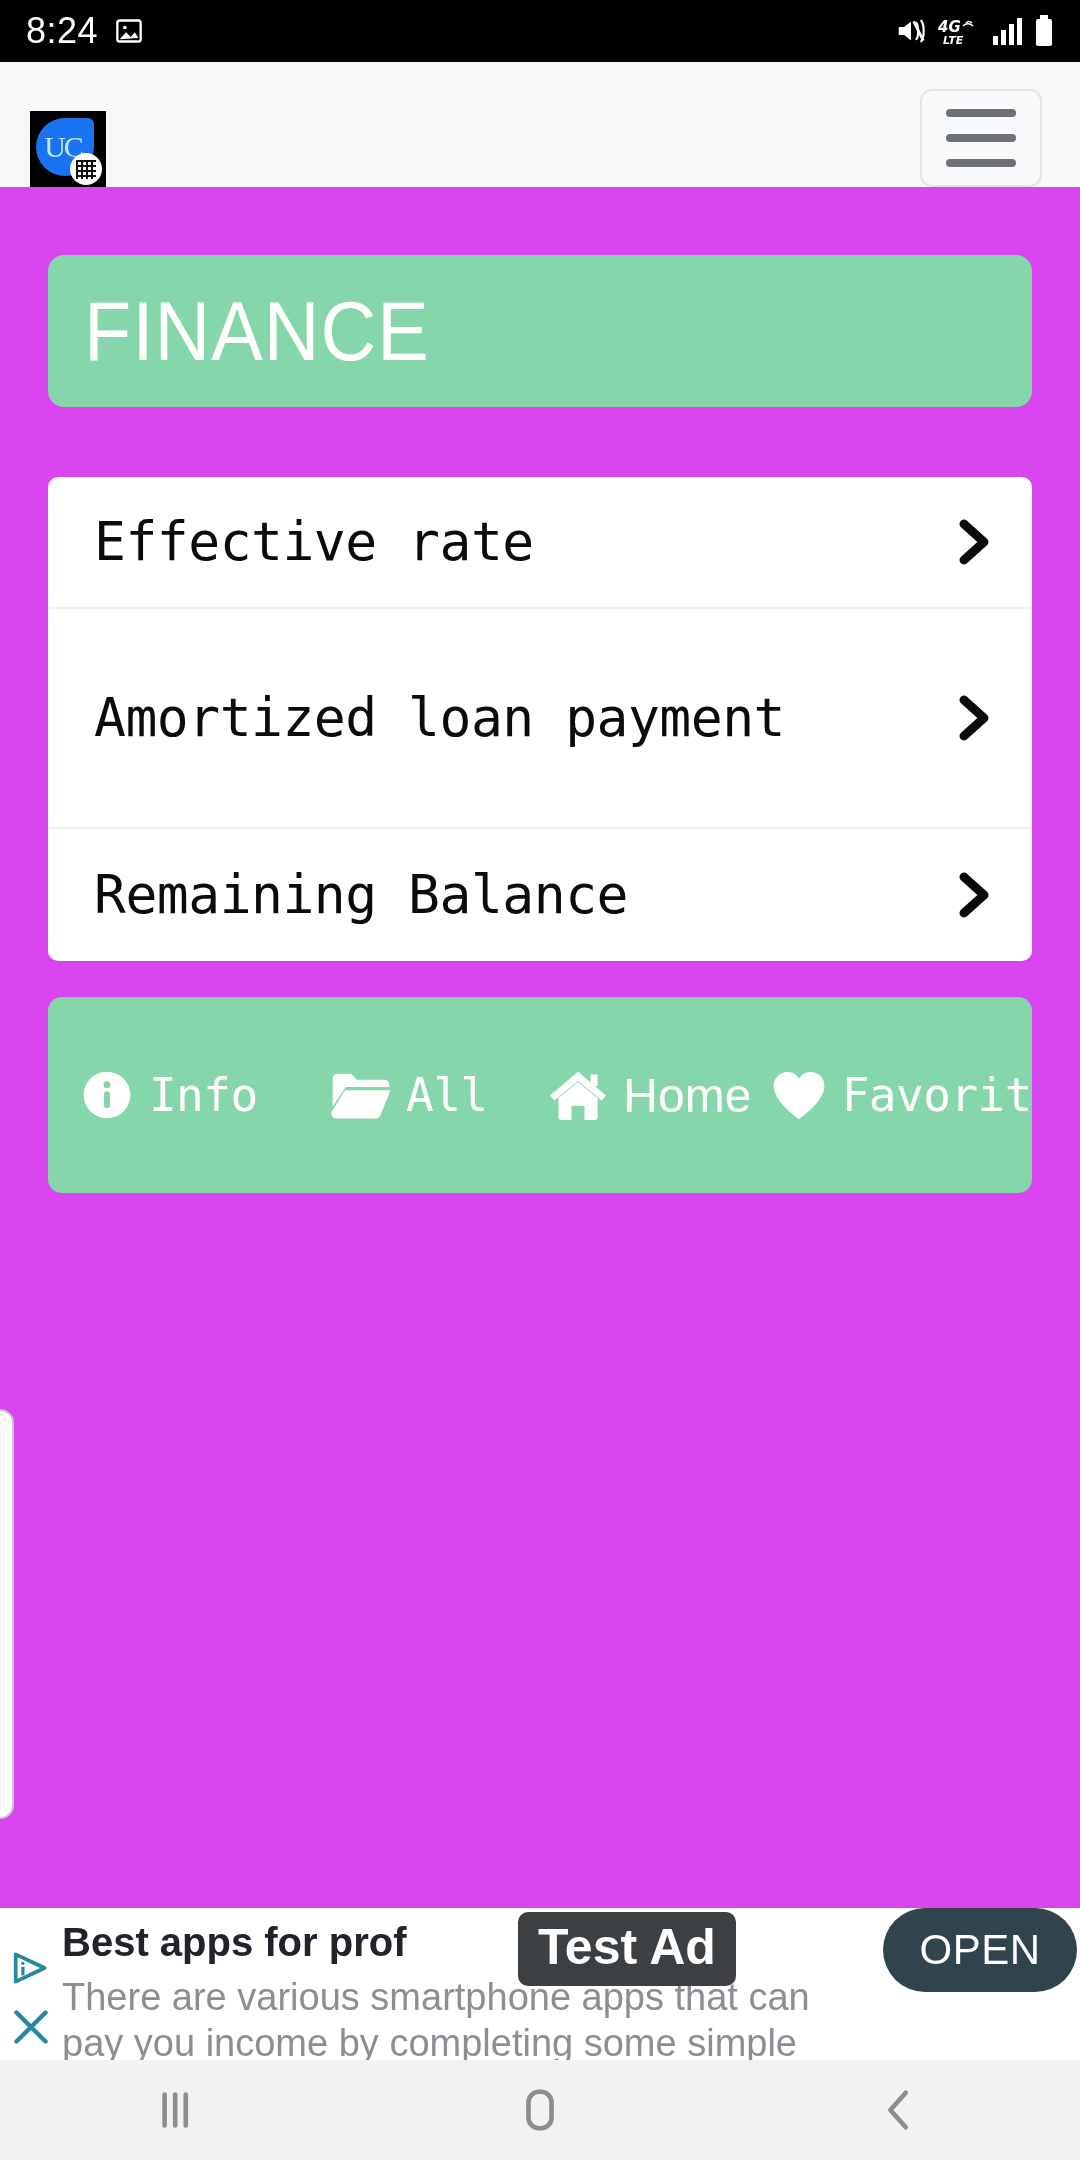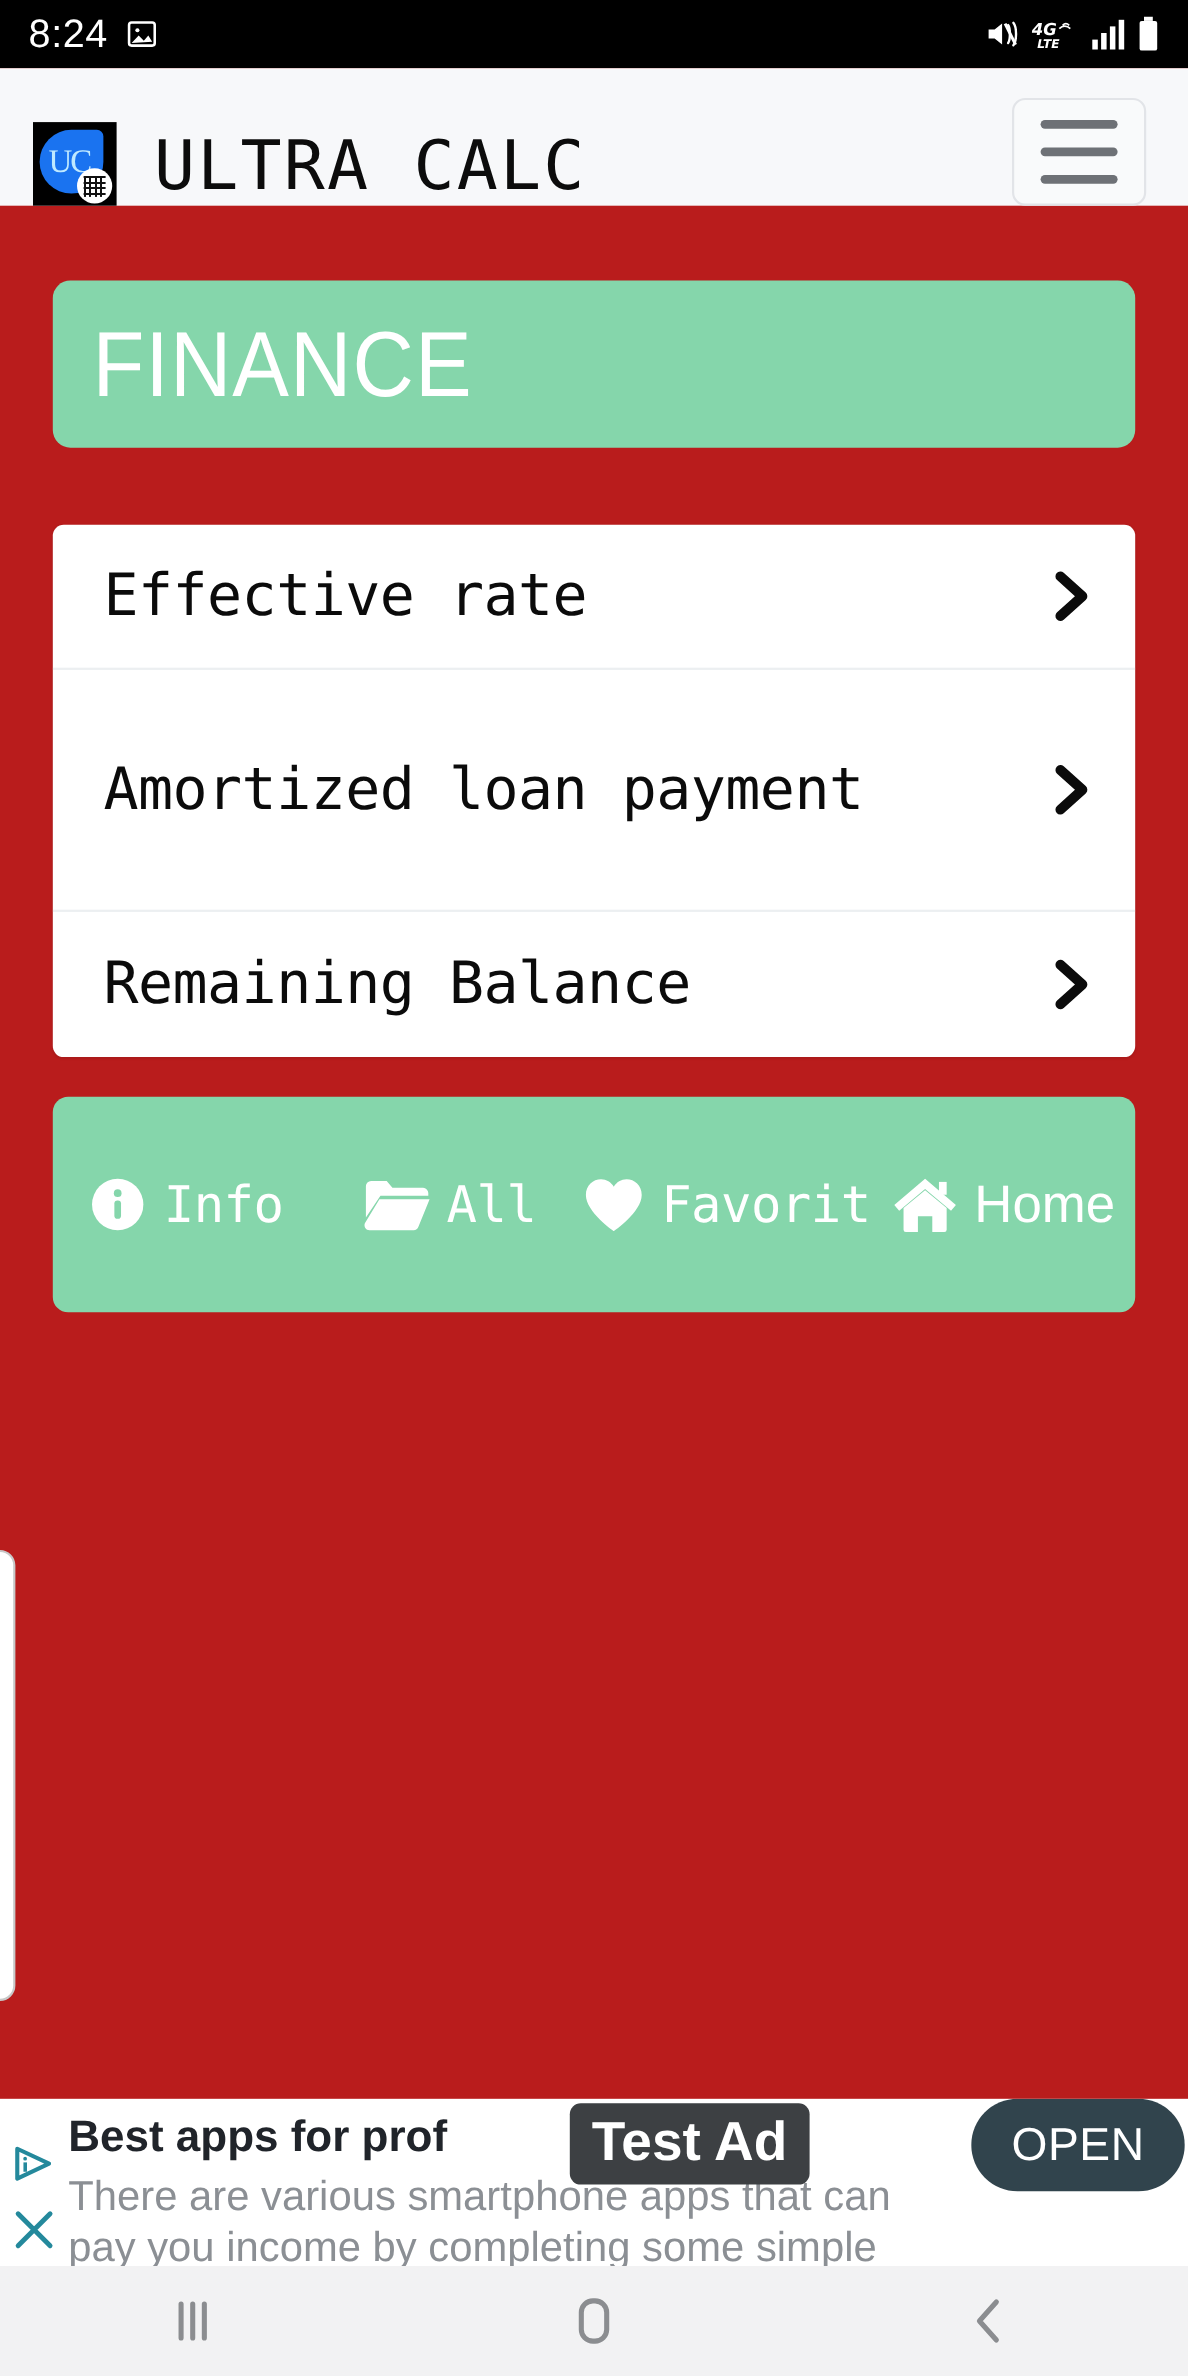--- a/index.html
+++ b/index.html
@@ -5,21 +5,21 @@
   * { box-sizing: border-box; margin: 0; padding: 0; }
   html, body {
     width: 1080px; height: 2160px;
     background: #e4e4e4;
     font-family: "Liberation Sans", sans-serif;
     overflow: hidden;
   }
   #screen {
     position: relative;
     width: 1080px; height: 2160px;
-    background: #b91c1c;
+    background: #d946ef;
     display: flex; flex-direction: column;
   }
 
   
   .statusbar {
     height: 62px; background: #000; color: #fff;
     display: flex; align-items: center;
     padding: 0 26px;
     flex: none;
   }
@@ -226,21 +226,20 @@
       </span>
     </div>
   </div>
 
   <div class="appbar">
     <div class="logo">
       <span class="blue"></span>
       <span class="uc">UC</span>
       <span class="calcdot"></span>
     </div>
-    <div class="app-title">ULTRA CALC</div>
     <div class="menu-btn">
       <span class="bar"></span>
       <span class="bar"></span>
       <span class="bar"></span>
     </div>
   </div>
 
   <div class="content">
 
     <div class="banner">
@@ -291,35 +290,35 @@
         <span class="tab-icon">
           <svg width="62" height="52" viewBox="0 0 26 22">
               <path d="M1 4a2 2 0 012-2h6l2.2 2.6H23a2 2 0 012 2v1H6.6L1 16z" fill="#fff"></path>
               <path d="M6.2 9h19.3l-4.3 10.6a2 2 0 01-1.9 1.3H2.4c-1.4 0-2.3-1.4-1.8-2.7z" fill="#fff"></path>
             </svg>
         </span>
         <span class="tab-label">All</span>
       </div>
       <div class="tab">
         <span class="tab-icon">
-          <svg width="58" height="54" viewBox="0 0 24 22">
-              <path d="M12 21S1.5 13.8 1.5 7.4C1.5 3.8 4.2 1.5 7.2 1.5c2 0 3.8 1.1 4.8 2.8 1-1.7 2.8-2.8 4.8-2.8 3 0 5.7 2.3 5.7 5.9C22.5 13.8 12 21 12 21z" fill="#fff"></path>
-            </svg>
-        </span>
-        <span class="tab-label">Favorit</span>
-      </div>
-      <div class="tab">
-        <span class="tab-icon">
           <svg width="62" height="56" viewBox="0 0 26 24">
               <path d="M13 2L1 12.2l1.9 2.2L13 6l10.1 8.4 1.9-2.2z" fill="#fff"></path>
               <rect x="18.4" y="3.2" width="3" height="5" fill="#fff"></rect>
               <path d="M4.6 13.4L13 6.4l8.4 7v8.4a.9.9 0 01-.9.9h-4.7v-6.1h-5.6v6.1H5.5a.9.9 0 01-.9-.9z" fill="#fff"></path>
             </svg>
         </span>
         <span class="tab-label sans">Home</span>
+      </div>
+      <div class="tab">
+        <span class="tab-icon">
+          <svg width="58" height="54" viewBox="0 0 24 22">
+              <path d="M12 21S1.5 13.8 1.5 7.4C1.5 3.8 4.2 1.5 7.2 1.5c2 0 3.8 1.1 4.8 2.8 1-1.7 2.8-2.8 4.8-2.8 3 0 5.7 2.3 5.7 5.9C22.5 13.8 12 21 12 21z" fill="#fff"></path>
+            </svg>
+        </span>
+        <span class="tab-label">Favorit</span>
       </div>
     </div>
   </div>
 
   <div class="ad">
     <div class="ad-left">
       <span>
         <svg width="40" height="34" viewBox="0 0 22 20">
             <path d="M2 2l17 8-17 8z" fill="none" stroke="#24899c" stroke-width="2.2" stroke-linejoin="round"></path>
             <circle cx="6.2" cy="7.3" r="1" fill="#24899c"></circle>

